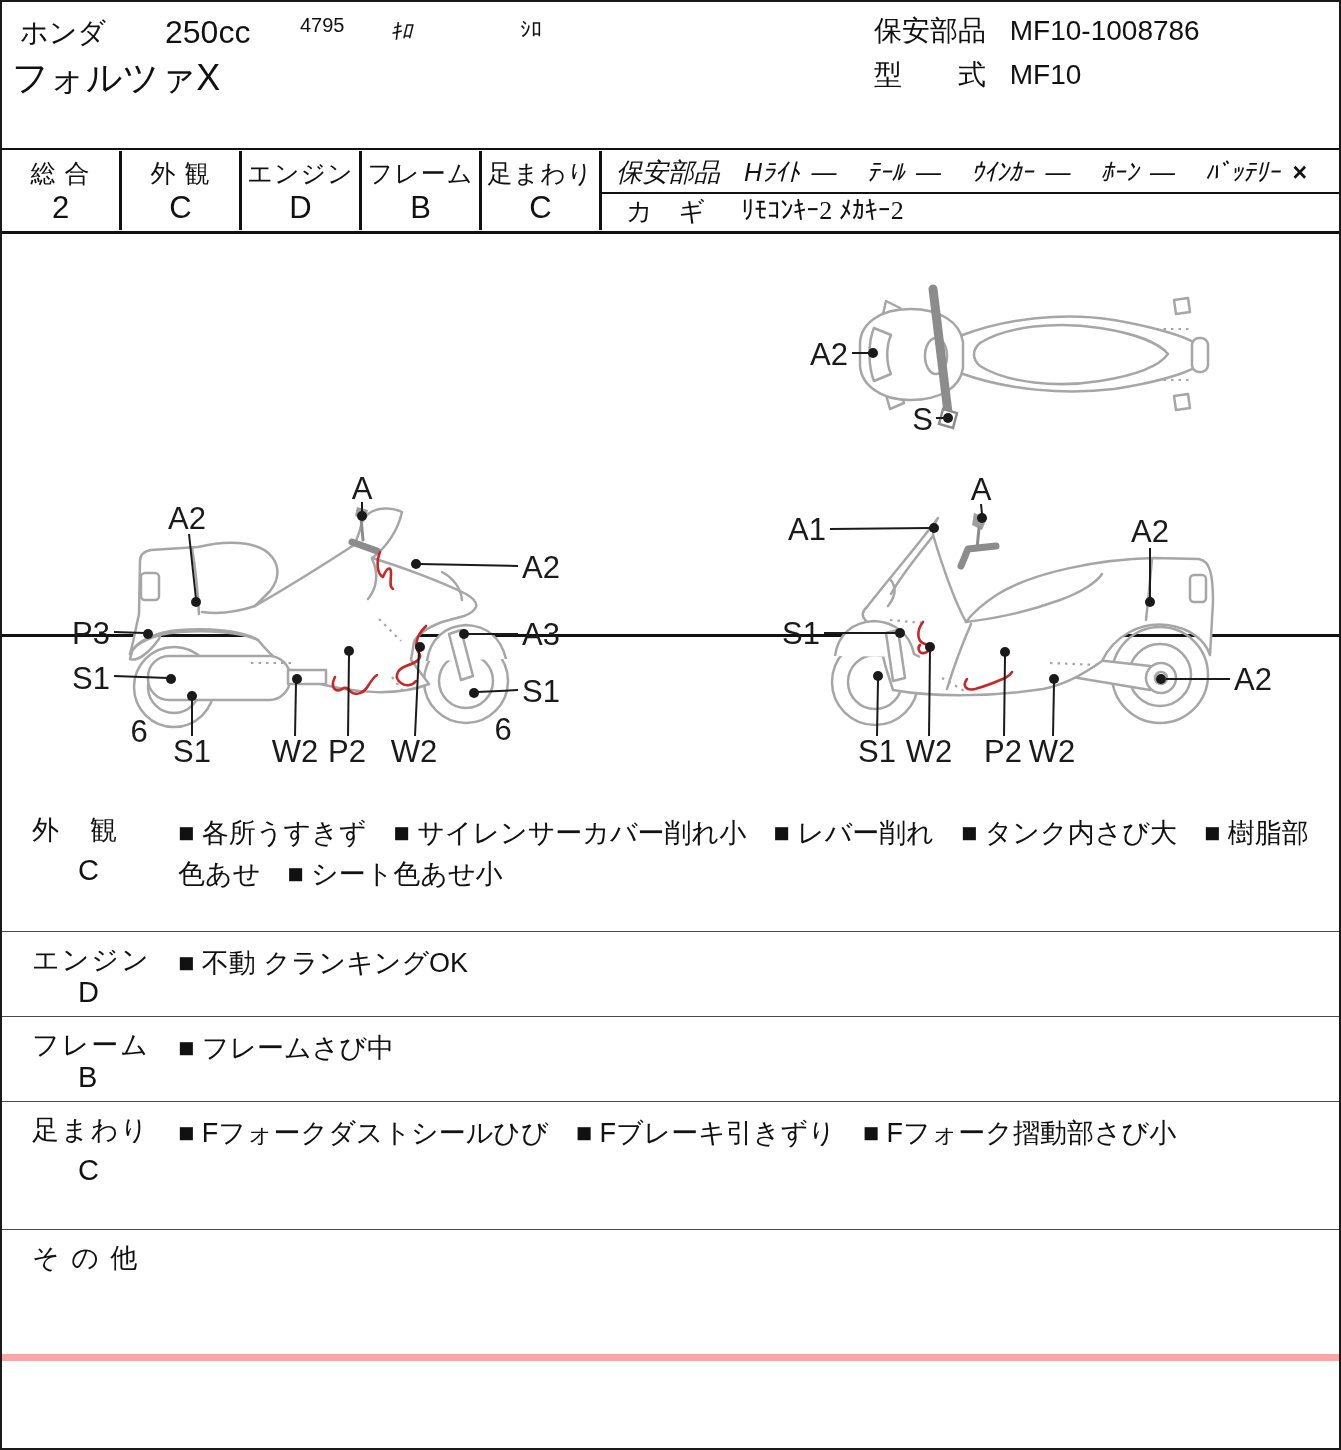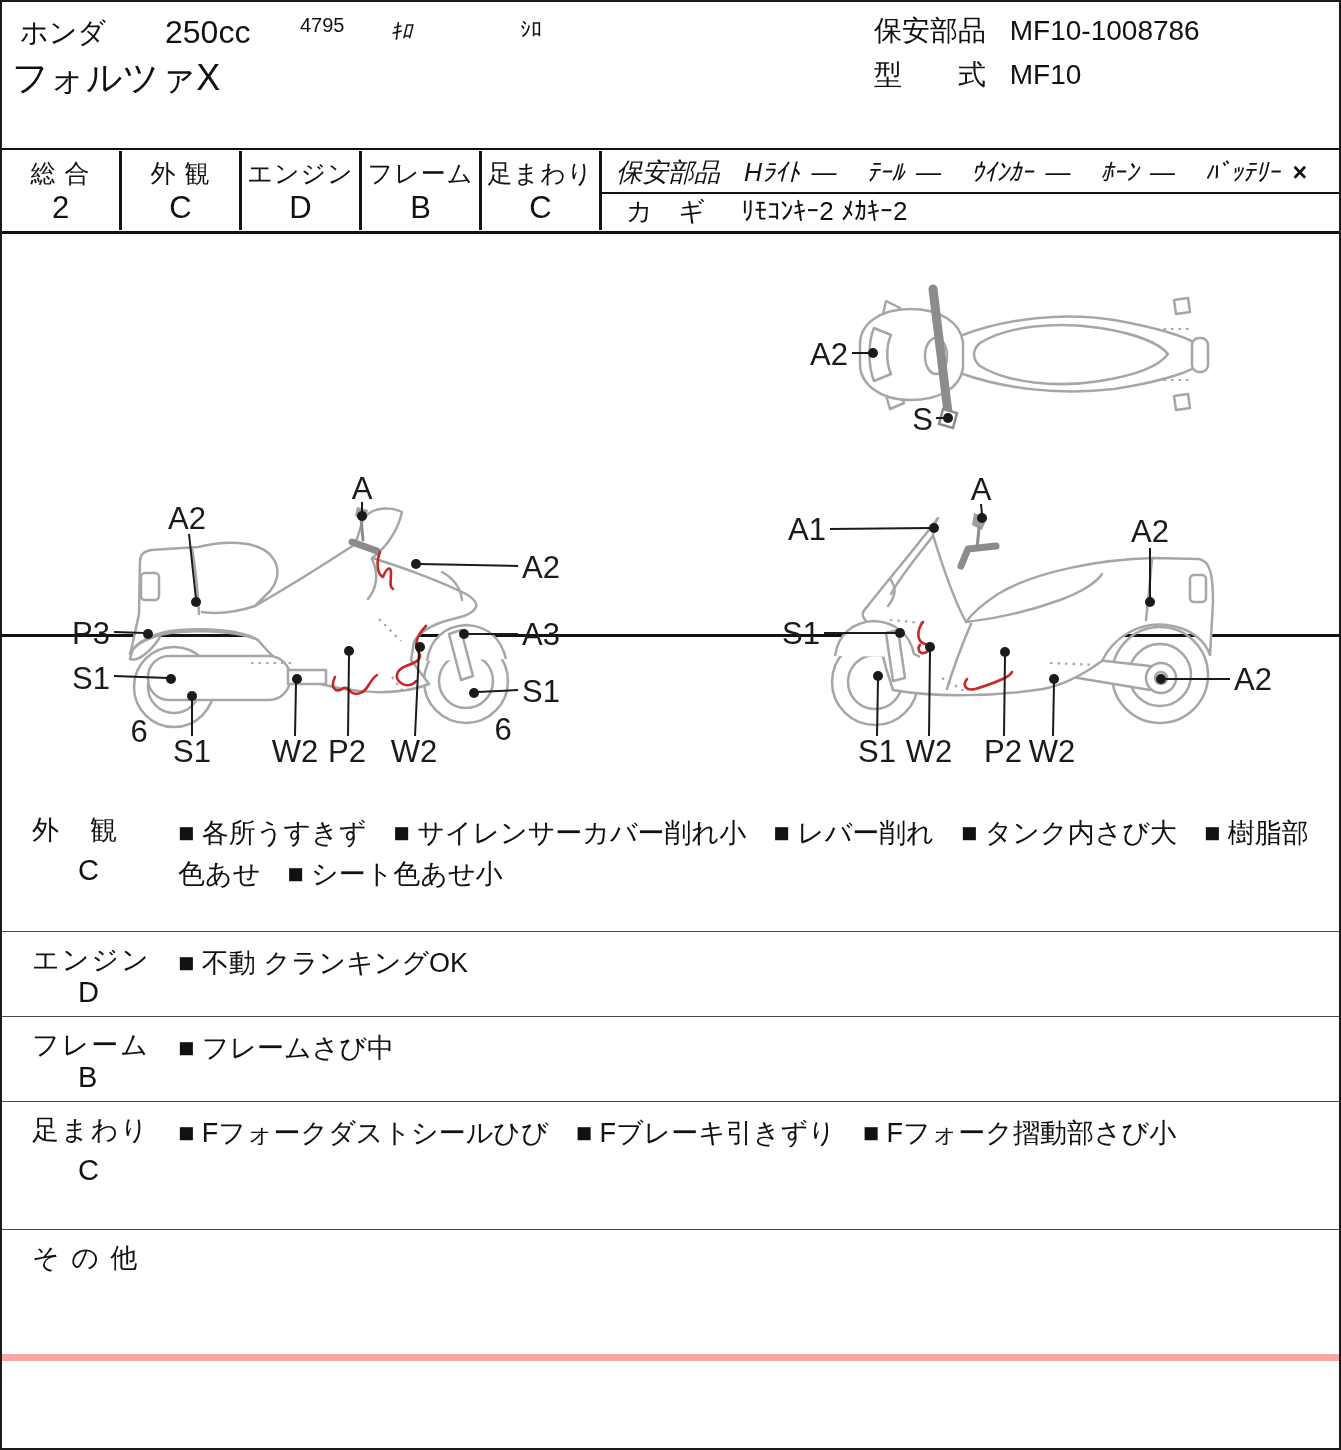--- a/index.html
+++ b/index.html
@@ -28,21 +28,21 @@
     padding:6px 0 4px;}
   .glabel{font-size:25px;letter-spacing:1px;}
   .gvalue{font-size:31px;}
   .safety{flex:1;display:flex;flex-direction:column;box-sizing:border-box;}
   .safety-row1{height:41px;border-bottom:2px solid #111;display:flex;align-items:center;
     padding-left:14px;font-size:25px;box-sizing:border-box;font-style:italic;}
   .safety-title{font-size:26px;margin-right:24px;}
   .sp-item{display:inline-flex;align-items:center;margin-right:30px;}
   .sp-name{margin-right:12px;}
   .sp-x{font-weight:bold;}
-  .safety-row2{flex:1;display:flex;align-items:center;padding-left:24px;font-size:26px;}
+  .safety-row2{flex:1;display:flex;align-items:center;padding-left:24px;font-size:26px;font-family:Liberation Serif, serif;}
   .key-label{margin-right:36px;}
   
   .diagram{position:absolute;left:0;top:232px;width:1337px;height:403px;
     border-bottom:3px solid #111;box-sizing:border-box;}
   .diagram svg{display:block;}
   .art{stroke:#a6a6a6;stroke-width:2.5;fill:none;stroke-linecap:round;stroke-linejoin:round;}
   .artf{stroke:#a6a6a6;stroke-width:2.5;fill:#fff;stroke-linejoin:round;}
   .dotted{stroke:#a6a6a6;stroke-width:2.2;fill:none;stroke-dasharray:2.5 5;}
   .gray{stroke:#8c8c8c;fill:none;stroke-linecap:round;stroke-linejoin:round;}
   .grayf{fill:#9e9e9e;stroke:none;}

